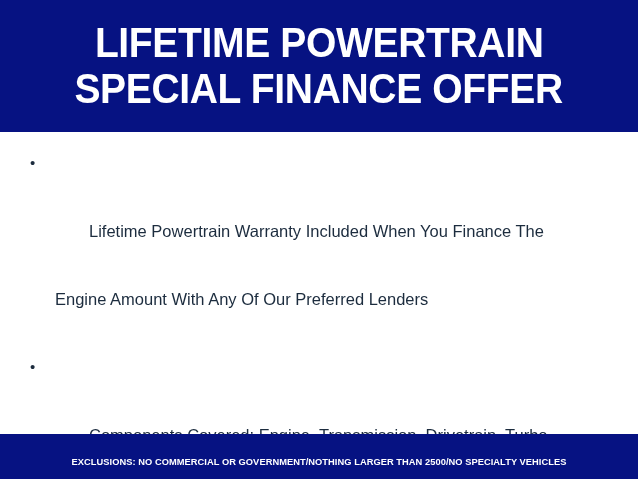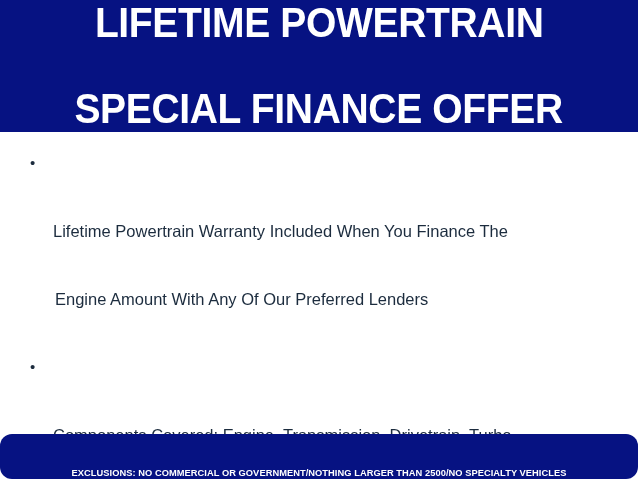--- a/index.html
+++ b/index.html
@@ -25,21 +25,21 @@
   .header-band {
     position: absolute;
     left: 0;
     top: 0;
     width: 638px;
     height: 132px;
     background: #061282;
     display: flex;
     flex-direction: column;
     align-items: center;
-    justify-content: space-between;
+    justify-content: center;
     box-sizing: border-box;
     padding: 0 18px;
   }
   .title-line {
     color: #ffffff;
     font-family: "Liberation Sans", sans-serif;
     font-weight: bold;
     font-size: 42px;
     line-height: 46px;
     letter-spacing: -0.4px;
@@ -80,40 +80,40 @@
     left: 4px;
     top: 0;
     width: 10px;
     line-height: 34px;
     font-size: 15px;
     color: #1c2c3e;
     text-align: left;
   }
   .bullet-text {
     display: block;
+    margin-left: 36px;
   }
   .cont-line {
     display: block;
     padding-left: 2px;
   }
 
   
   .footer-band {
     position: absolute;
     left: 0;
     top: 434px;
     width: 638px;
     height: 45px;
     background: #061282;
     display: flex;
-    align-items: flex-end;
+    align-items: center;
     justify-content: center;
     box-sizing: border-box;
     padding-top: 11px;
-    border-radius: 12px;
   }
   .footer-text {
     color: #ffffff;
     font-family: "Liberation Sans", sans-serif;
     font-weight: bold;
     font-size: 9.3px;
     line-height: 12px;
     letter-spacing: 0.05px;
     text-align: center;
     white-space: nowrap;

